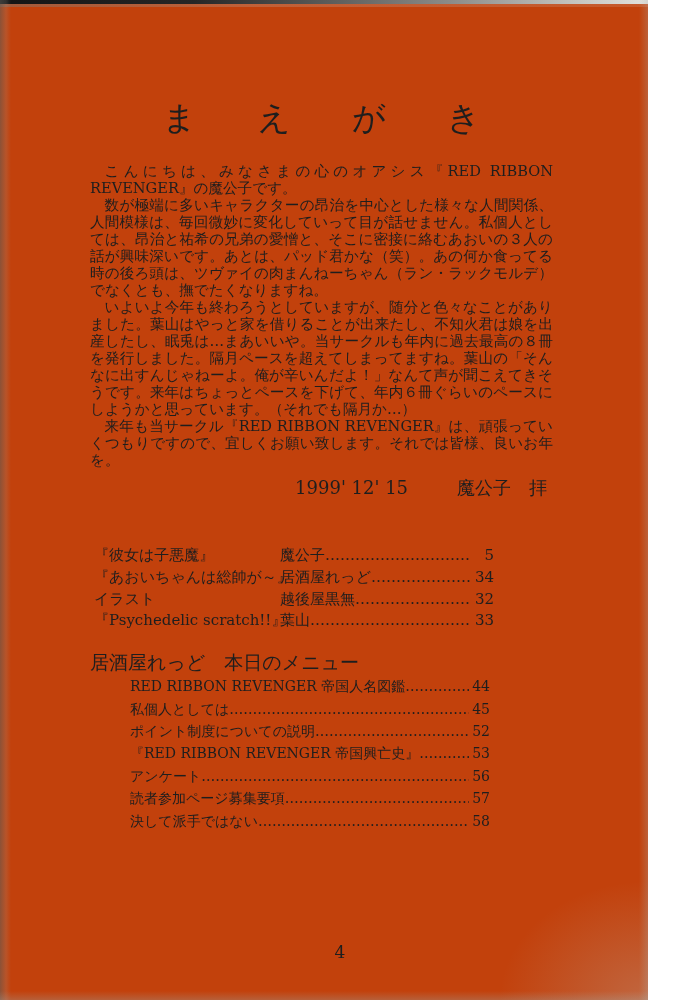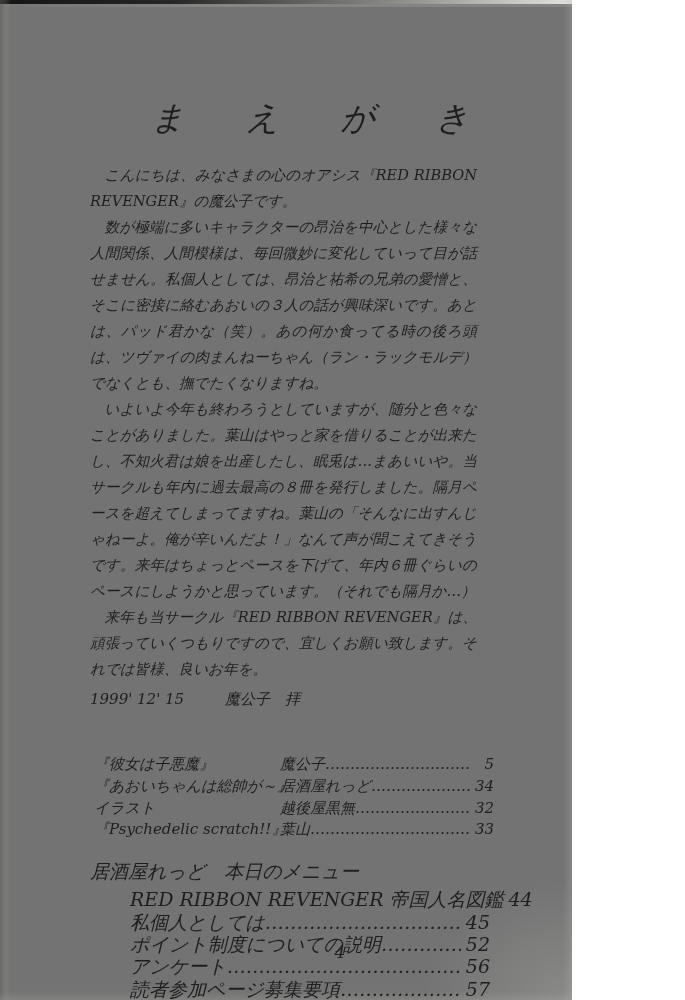--- a/index.html
+++ b/index.html
@@ -2,27 +2,26 @@
 <html lang="ja"><head>
 <meta charset="utf-8">
 <style>
   html, body {
     margin: 0;
     padding: 0;
     background: #ffffff;
   }
   .scan {
     position: relative;
-    width: 572px;
+    width: 648px;
     height: 1000px;
-    background: #737373;
+    background: #c2410c;
     color: #1e1e1e;
     font-family: "DejaVu Serif", "Liberation Serif", serif;
     overflow: hidden;
-    font-style: italic;
   }
   
   .edge-top {
     position: absolute; top: 0; left: 0; right: 0; height: 4px;
     background: linear-gradient(to right,
       #141414 0%, #262626 30%, #5a5a58 50%, #8d8d8a 70%, #c2c2be 88%, #e2e2de 100%);
   }
   .edge-top2 {
     position: absolute; top: 4px; left: 0; right: 0; height: 3px;
     background: linear-gradient(to right,
@@ -59,31 +58,32 @@
     font-weight: normal;
     letter-spacing: 1.85em;
     text-indent: 1.85em;
     white-space: nowrap;
     line-height: 1.3;
   }
 
   .preface {
     margin-top: 22px;
     font-size: 14.6px;
-    line-height: 26px;
+    line-height: 17px;
     text-align: justify;
   }
   .preface p {
     margin: 0;
     text-indent: 1em;
   }
 
   .signature {
     margin-top: 8px;
-    font-size: 15px;
+    font-size: 18px;
+    text-align: right;
     padding-right: 6px;
     white-space: nowrap;
   }
   .signature .sig-name { margin-left: 2.4em; }
 
   .toc-works {
     margin-top: 46px;
     margin-left: 4px;
     width: 400px;
     font-size: 15px;
@@ -113,21 +113,21 @@
 
   .menu-heading {
     margin-top: 17px;
     font-size: 19px;
     white-space: nowrap;
   }
   .menu {
     margin-top: 2px;
     margin-left: 40px;
     width: 360px;
-    font-size: 19px;
+    font-size: 14px;
   }
   .menu-row { height: 22.4px; }
   .menu-title { flex: none; white-space: nowrap; }
 
   .page-number {
     position: absolute;
     bottom: 38px;
     left: 90px;
     width: 500px;
     text-align: center;
@@ -200,20 +200,25 @@
         <span class="menu-title">私個人としては</span>
         <span class="leader"></span>
         <span class="menu-page">45</span>
       </div>
       <div class="menu-row">
         <span class="menu-title">ポイント制度についての説明</span>
         <span class="leader"></span>
         <span class="menu-page">52</span>
       </div>
       <div class="menu-row">
+        <span class="menu-title">『RED RIBBON REVENGER 帝国興亡史』</span>
+        <span class="leader"></span>
+        <span class="menu-page">53</span>
+      </div>
+      <div class="menu-row">
         <span class="menu-title">アンケート</span>
         <span class="leader"></span>
         <span class="menu-page">56</span>
       </div>
       <div class="menu-row">
         <span class="menu-title">読者参加ページ募集要項</span>
         <span class="leader"></span>
         <span class="menu-page">57</span>
       </div>
       <div class="menu-row">

